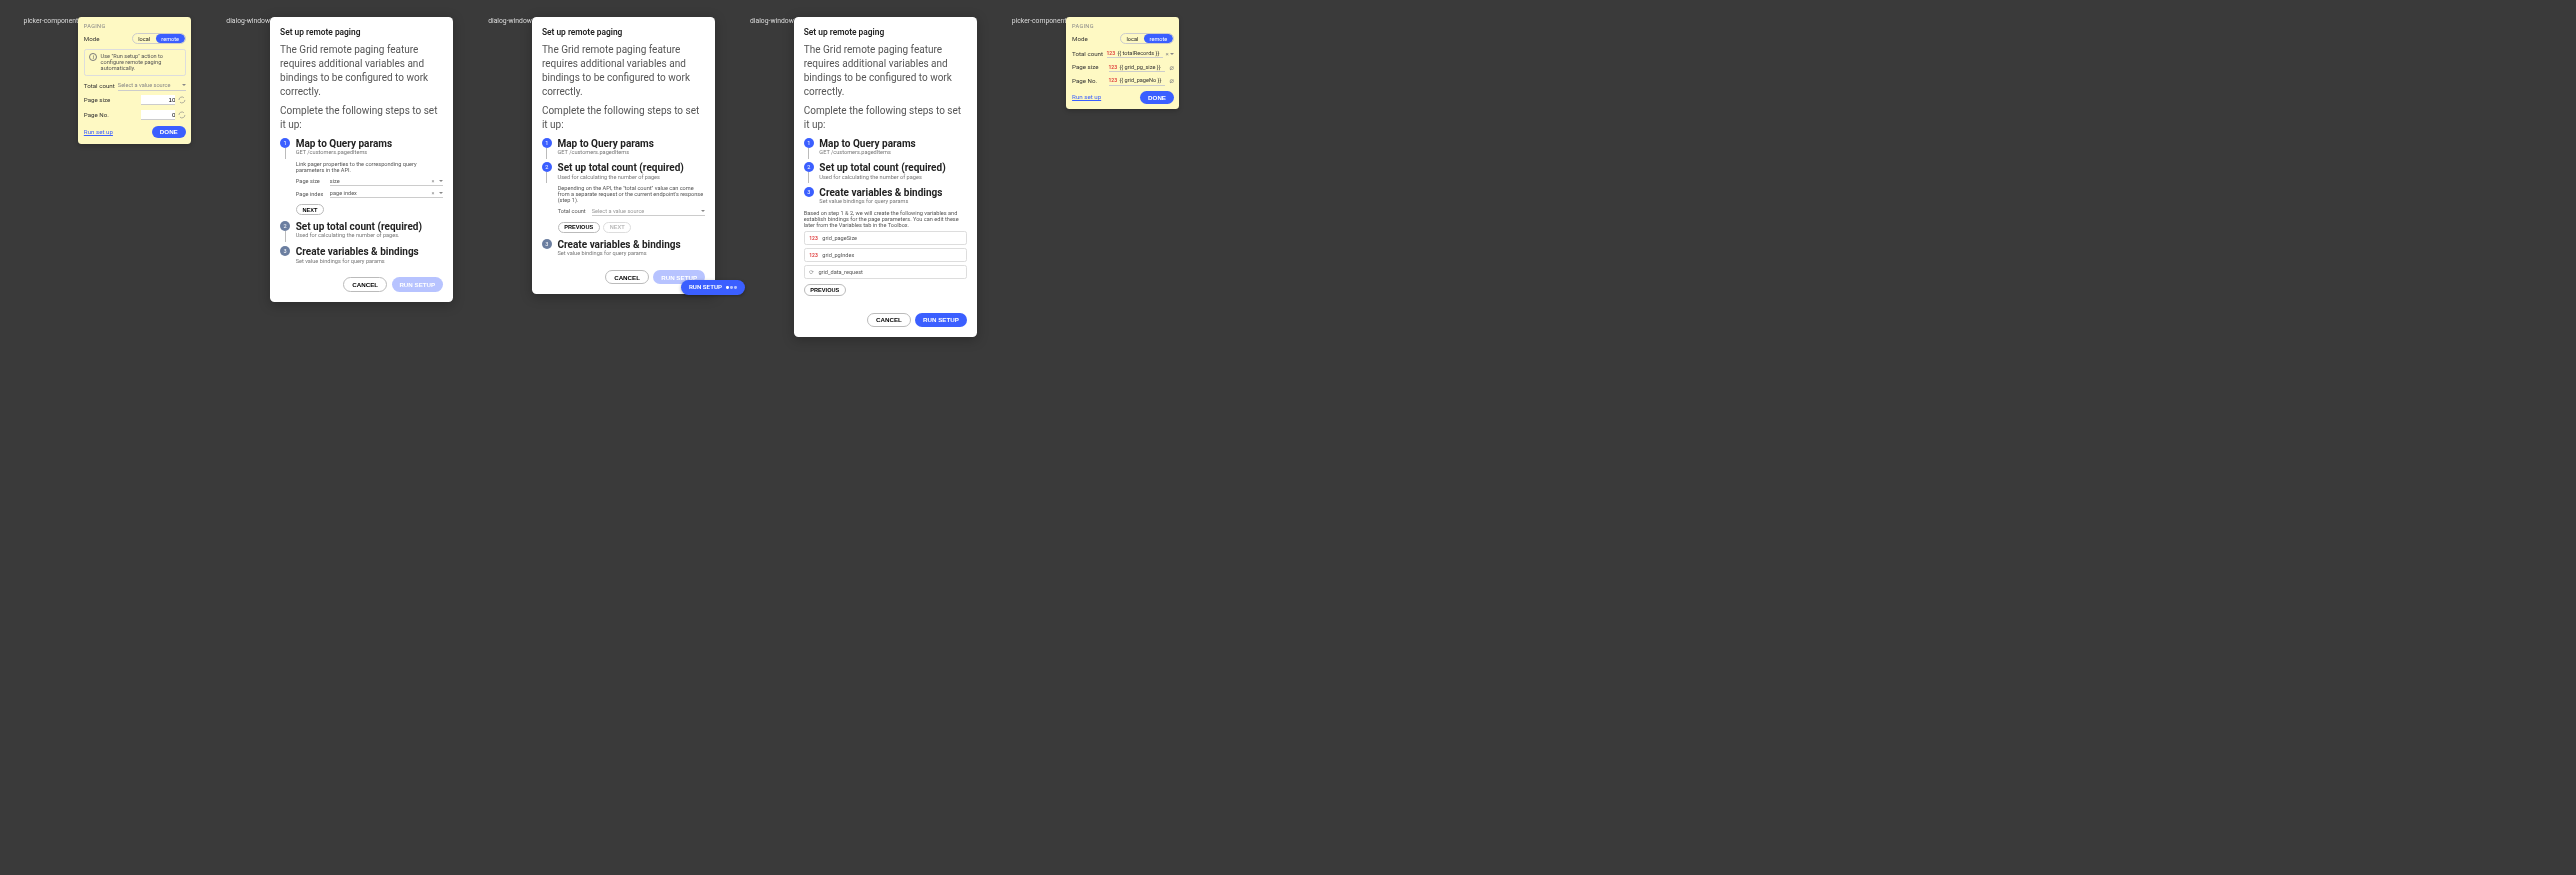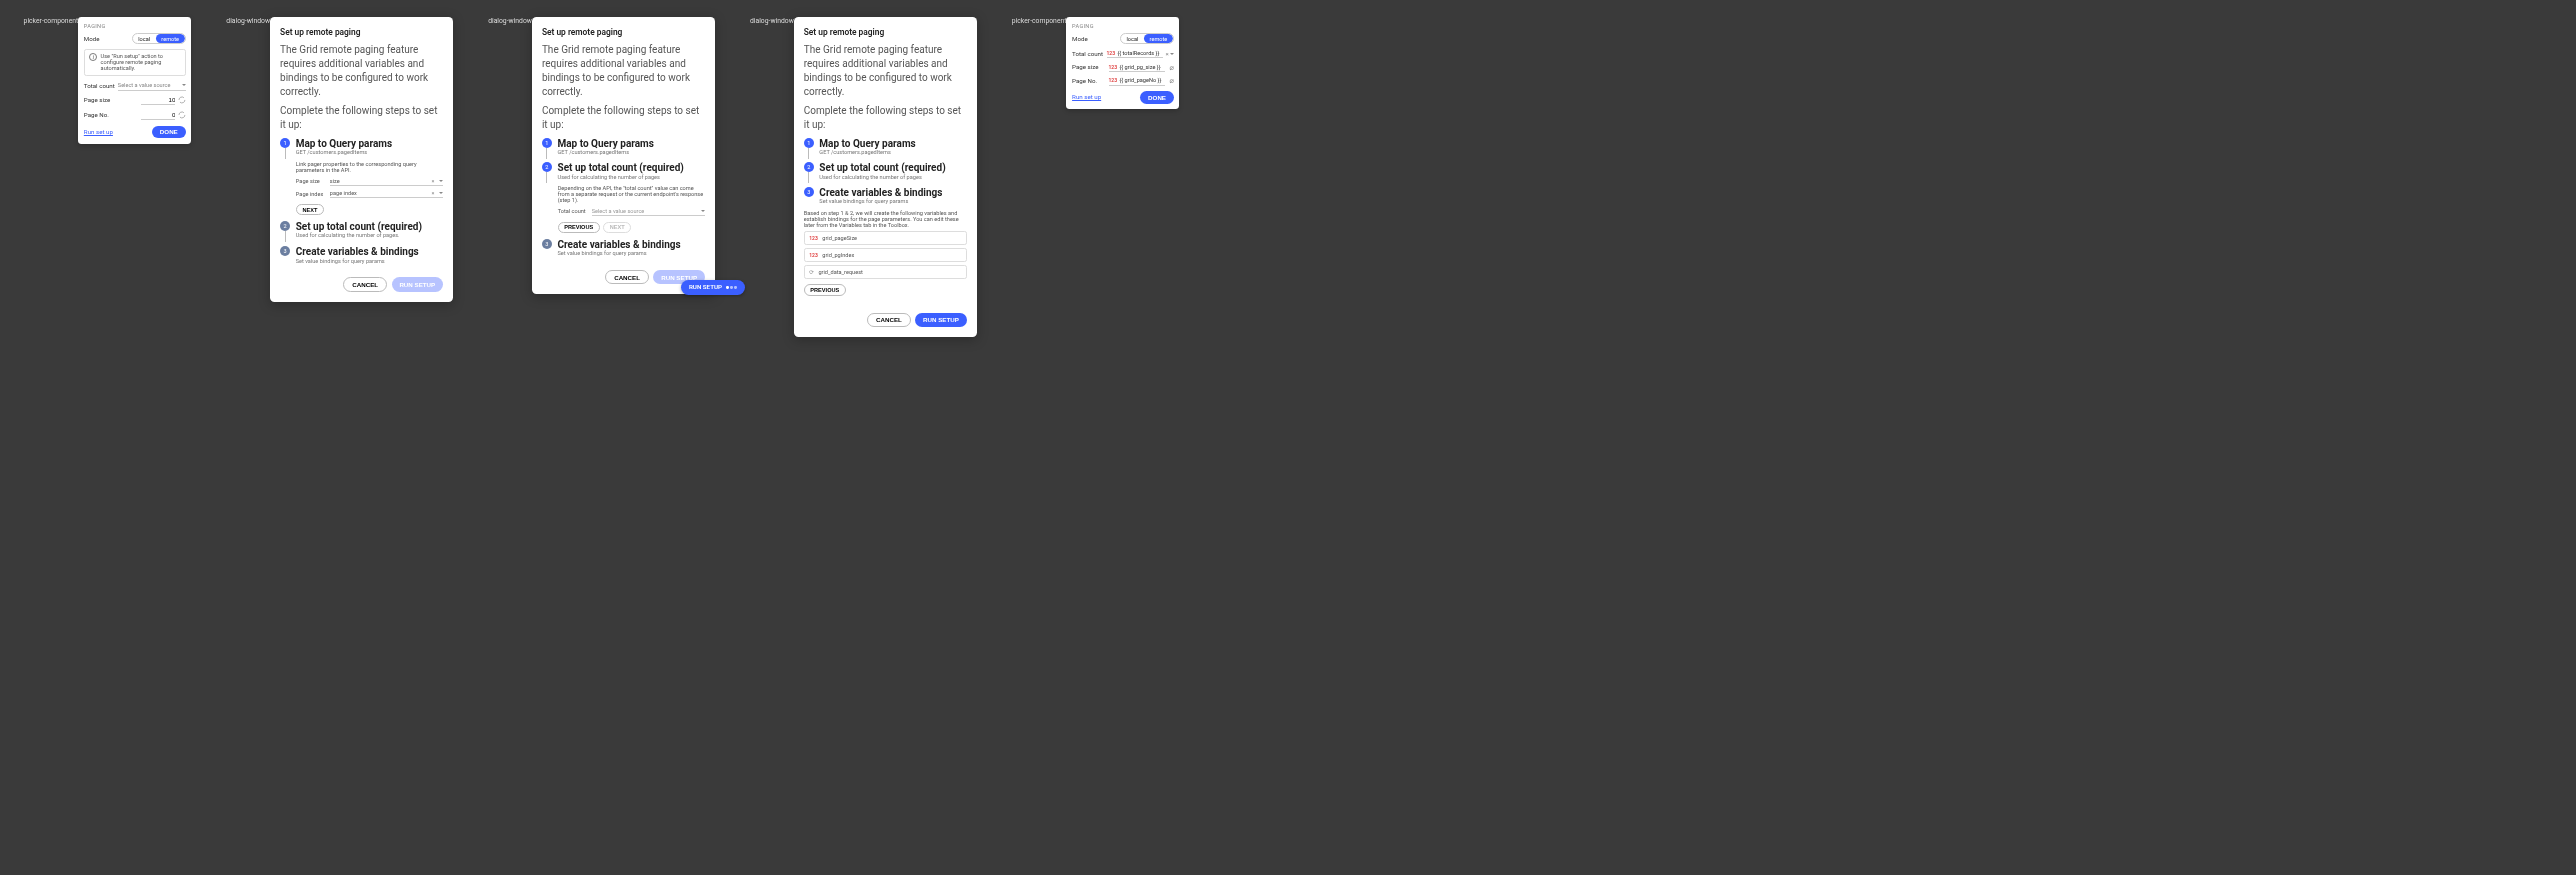--- a/index.html
+++ b/index.html
@@ -15,21 +15,21 @@
     align-items: flex-start;
   }
   .panel-wrap { display: flex; flex-direction: row; }
   .panel-label {
     color: #ddd;
     font-size: 6.8px;
     margin-bottom: 3.4px;
     padding-left: 1.1px;
   }
   .picker {
-    background: #ffffff;
+    background: #fef9c3;
     border-radius: 3.4px;
     width: 113px;
     padding: 5.6px;
     box-shadow: 0 1.1px 5.6px rgba(0,0,0,.2);
   }
   .picker-title {
     font-size: 5.6px;
     letter-spacing: 0.3px;
     color: #888;
     text-transform: uppercase;

